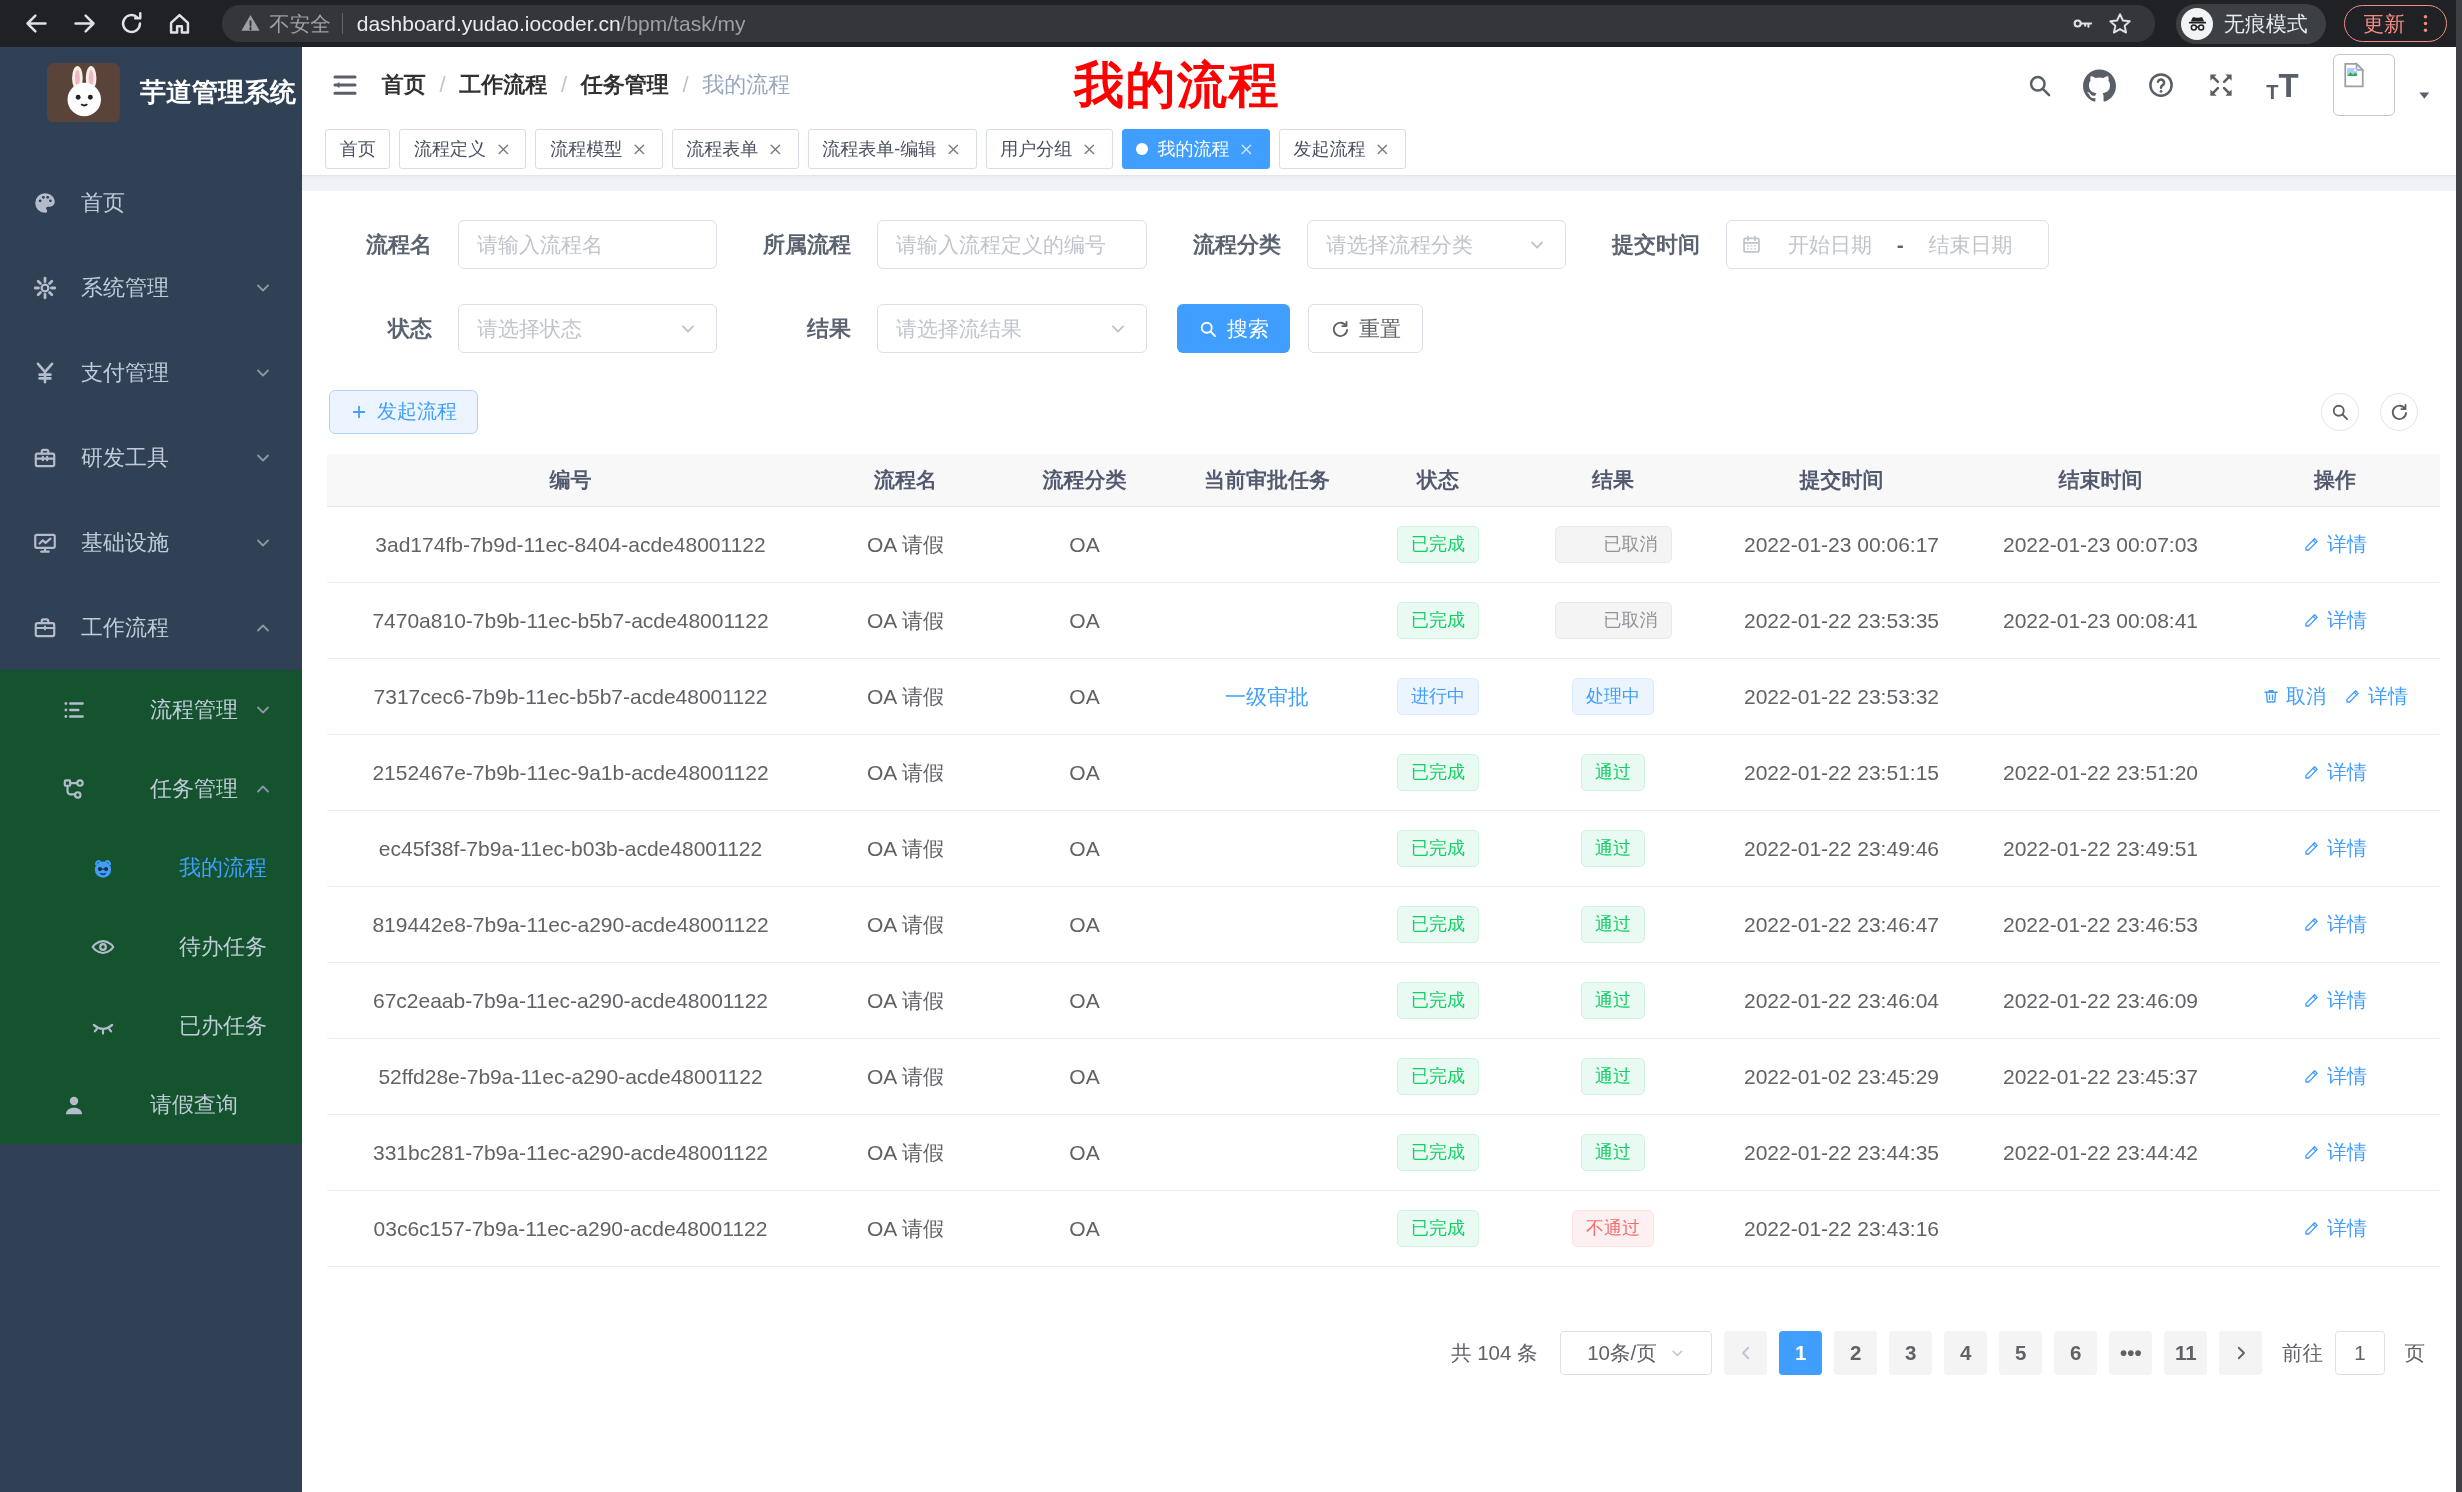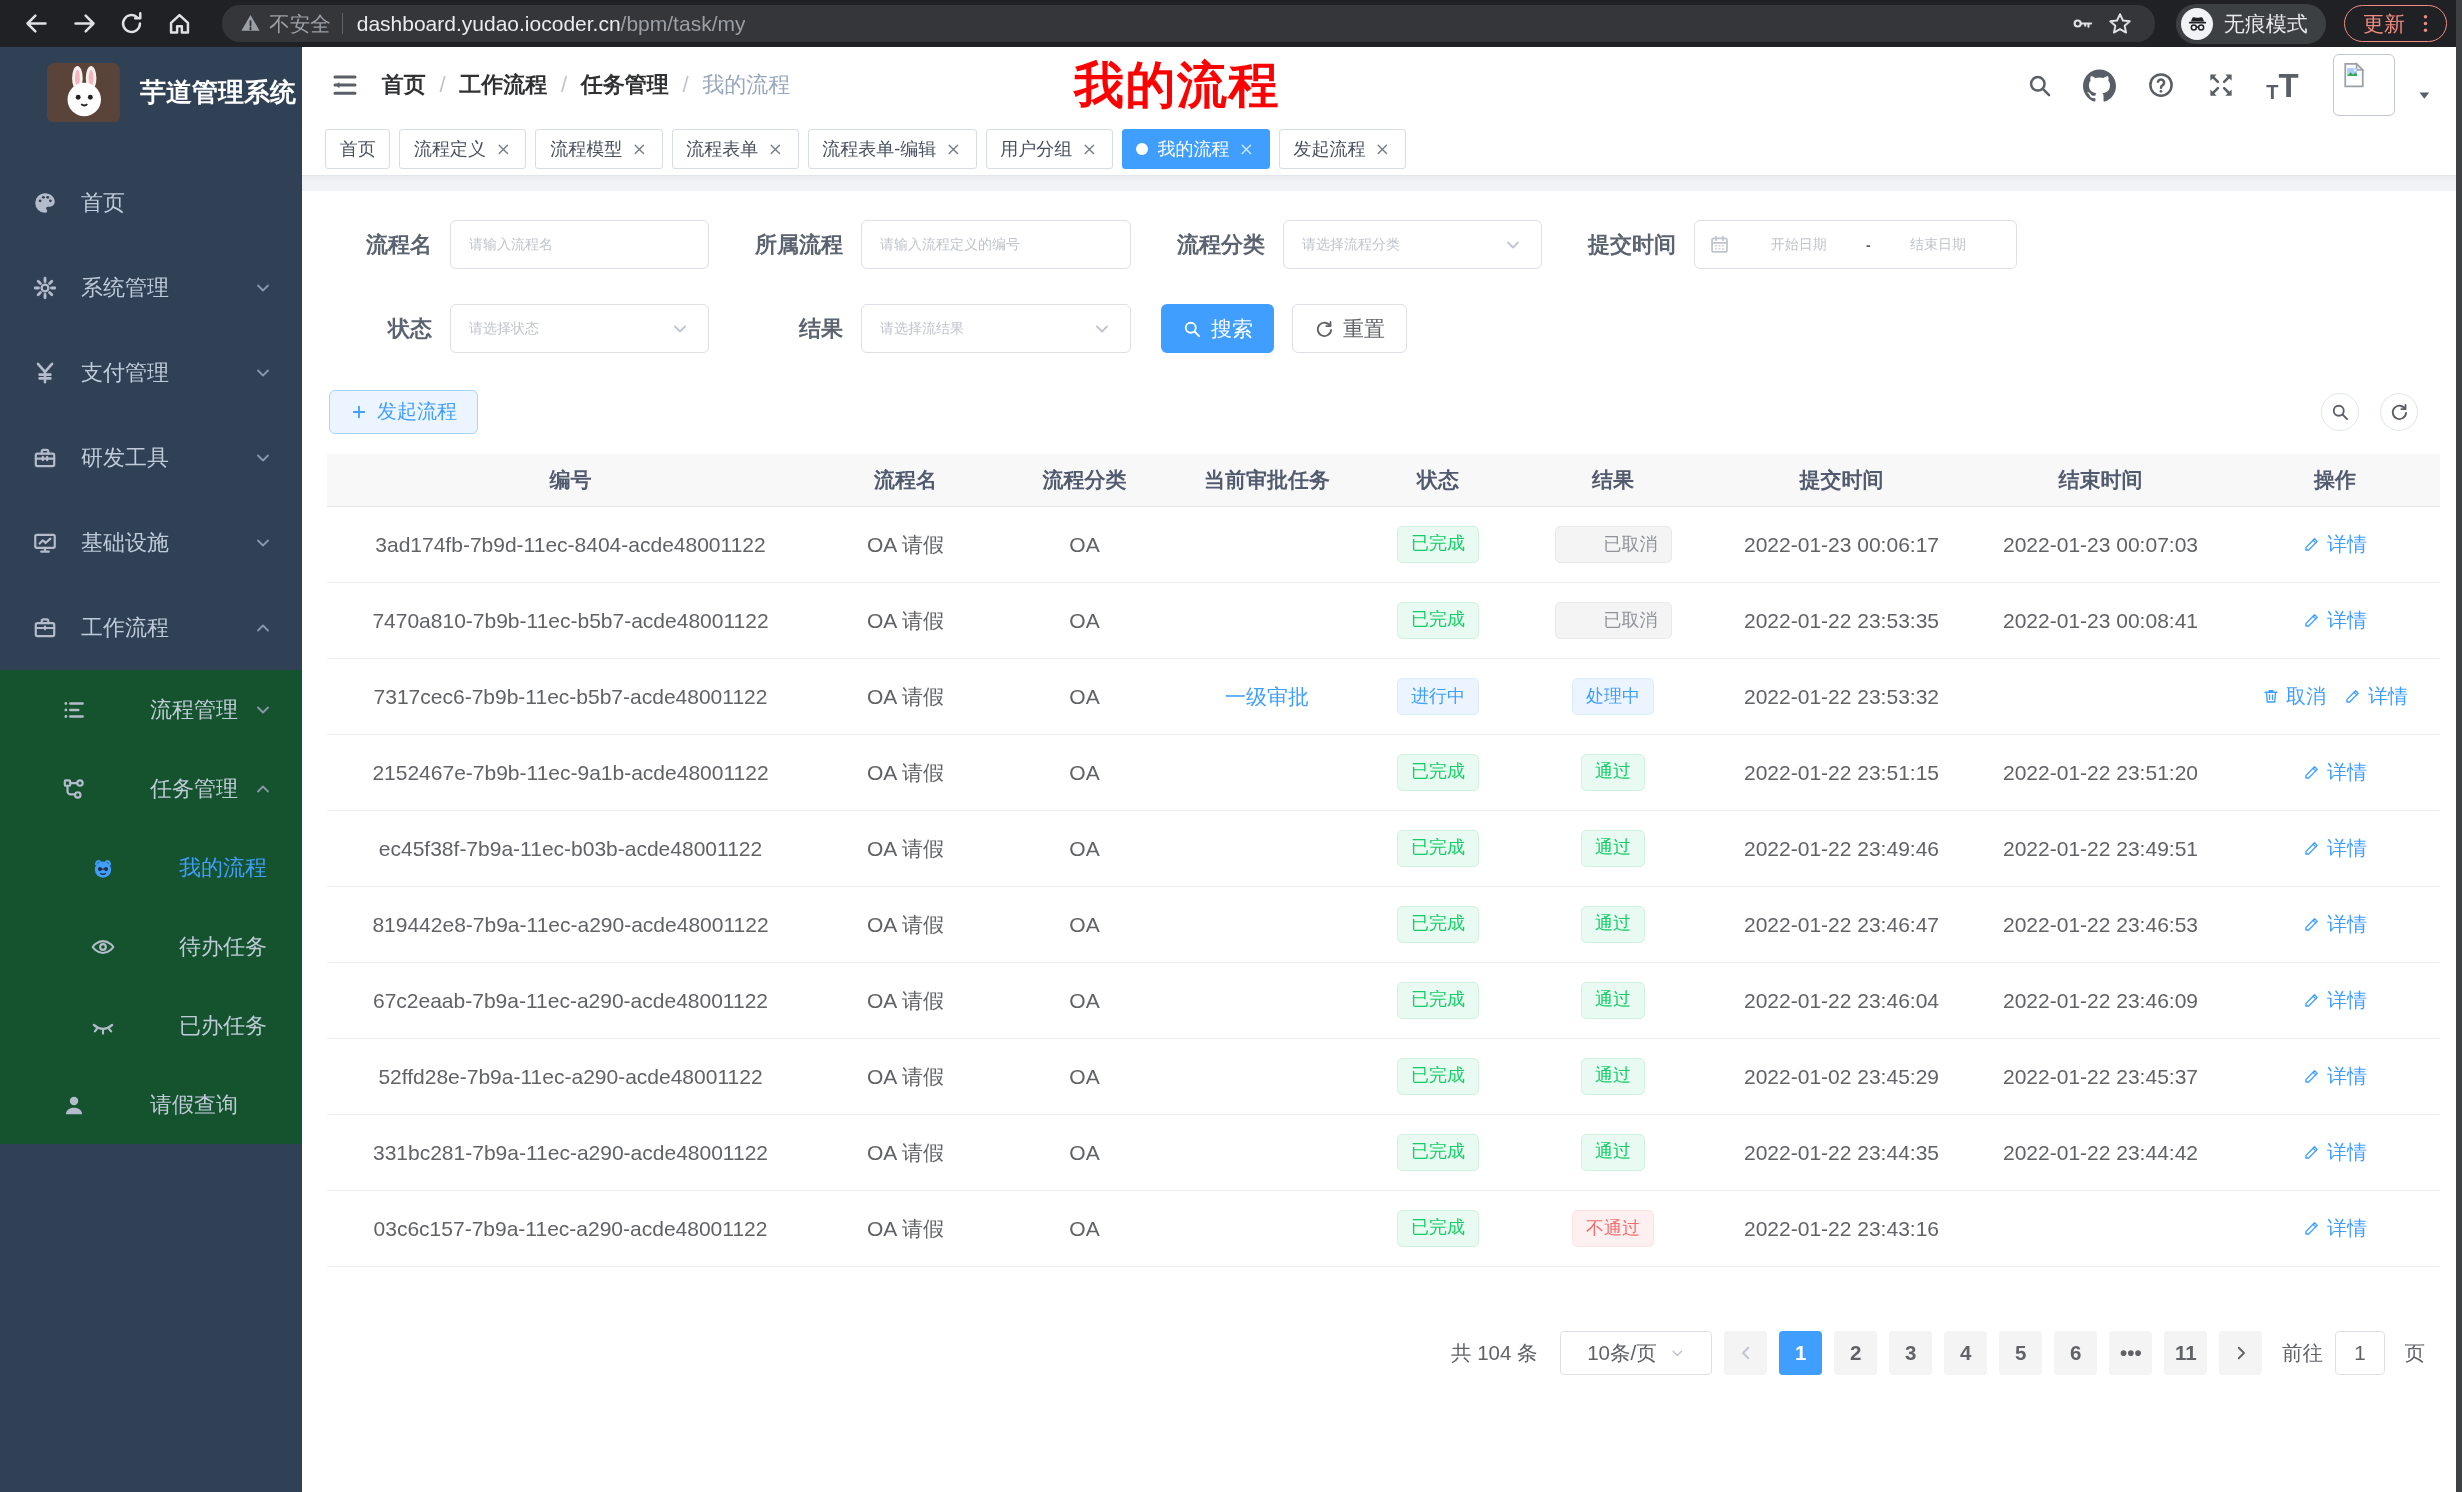--- a/index.html
+++ b/index.html
@@ -66,21 +66,21 @@
   .tag-item.active { background:#409eff; border-color:#409eff; color:#fff; }
   .tag-item.active .dot { display:block; }
   .tag-close { width:16.7px; height:16.7px; display:flex; align-items:center; justify-content:center; color:inherit; opacity:.75; }
 
   .app-main { flex:1; background:#fff; margin-top:15px; padding-top:29px; position:relative; }
 
   
   .filter-row { display:flex; align-items:center; padding-left:46px; margin-bottom:35px; }
   .flabel { font-weight:700; color:#5b6270; font-size:22px; text-align:right; margin-right:18px; flex:0 0 auto; }
   .w110{width:84px}.w120{width:91px}
-  .ctl { height:49px; border:1.5px solid #dcdfe6; border-radius:6px; background:#fff; display:flex; align-items:center; padding:0 18px; font-size:14px; color:#c0c4cc; }
+  .ctl { height:49px; border:1.5px solid #dcdfe6; border-radius:6px; background:#fff; display:flex; align-items:center; padding:0 18px; font-size:21px; color:#c0c4cc;margin-left:8px; }
   .cw340{width:259px}.cw355{width:270px}.cw424{width:323px}
   .gap { margin-right:43px; }
   .ctl .ph { color:#c0c4cc; white-space:nowrap; overflow:hidden; }
   .ctl.select { justify-content:space-between; }
   .ctl .suffix { color:#c0c4cc; }
   .ctl.daterange { padding:0 13.7px; }
   .ctl.daterange .cal { color:#c0c4cc; margin-right:4.6px; flex:0 0 auto; }
   .ctl.daterange .dr { flex:1; text-align:center; }
   .ctl.daterange .dash { color:#606266; margin:0 3px; font-weight:600; }
   .btn { height:49px; border-radius:6px; display:inline-flex; align-items:center; gap:9px; font-size:21px; padding:0 21px; border:none; }
@@ -94,21 +94,21 @@
   .icon-circle { width:38px; height:38px; border-radius:50%; border:1.5px solid #dfe4ed; background:#fff; color:#5a5e66; display:flex; align-items:center; justify-content:center; }
 
   
   table { border-collapse:collapse; margin:20px 0 0 25px; table-layout:fixed; width:2112px; }
   col.c0{width:487px}col.c1{width:183px}col.c2{width:175px}col.c3{width:190px}col.c4{width:152px}
   col.c5{width:198px}col.c6{width:259px}col.c7{width:259px}col.c8{width:210px}
   thead th { height:53px; background:#f8f8f9; color:#515a6e; font-size:21px; font-weight:700; text-align:center; border-bottom:1.5px solid #e6e8eb; }
   tbody td { height:76px; text-align:center; font-size:21px; color:#606266; border-bottom:1.5px solid #ebeef5; white-space:nowrap; overflow:hidden; }
   .cell-link { color:#409eff; }
   .badge { display:inline-block; padding:6.8px 13px; border-radius:5.3px; font-size:18px; line-height:1.2; border:1.5px solid transparent; }
-  .badge.success { color:#13ce66; background:#e8faf1; border-color:#cdf3de;font-family:Liberation Mono, monospace; }
+  .badge.success { color:#13ce66; background:#e8faf1; border-color:#cdf3de; }
   .badge.info { color:#909399; background:#f4f4f5; border-color:#e9e9eb;padding-left:48px; }
   .badge.primary { color:#409eff; background:#ecf5ff; border-color:#d9ecff; }
   .badge.danger { color:#f56c6c; background:#fef0f0; border-color:#fde2e2; }
   .action-link { color:#409eff; font-size:20px; display:inline-flex; align-items:center; gap:6px; margin:0 9px; background:none; border:none; }
 
   
   .pagination { display:flex; align-items:center; justify-content:flex-end; margin:64px 37px 0 0; font-size:20.5px; color:#606266; gap:12px; }
   .total { margin-right:10.7px; }
   .size-select { width:152px; height:44px; border:1.5px solid #dcdfe6; border-radius:4.6px; background:#fff; display:flex; align-items:center; justify-content:center; gap:12px; color:#606266; }
   .size-select .suffix { color:#c0c4cc; }

